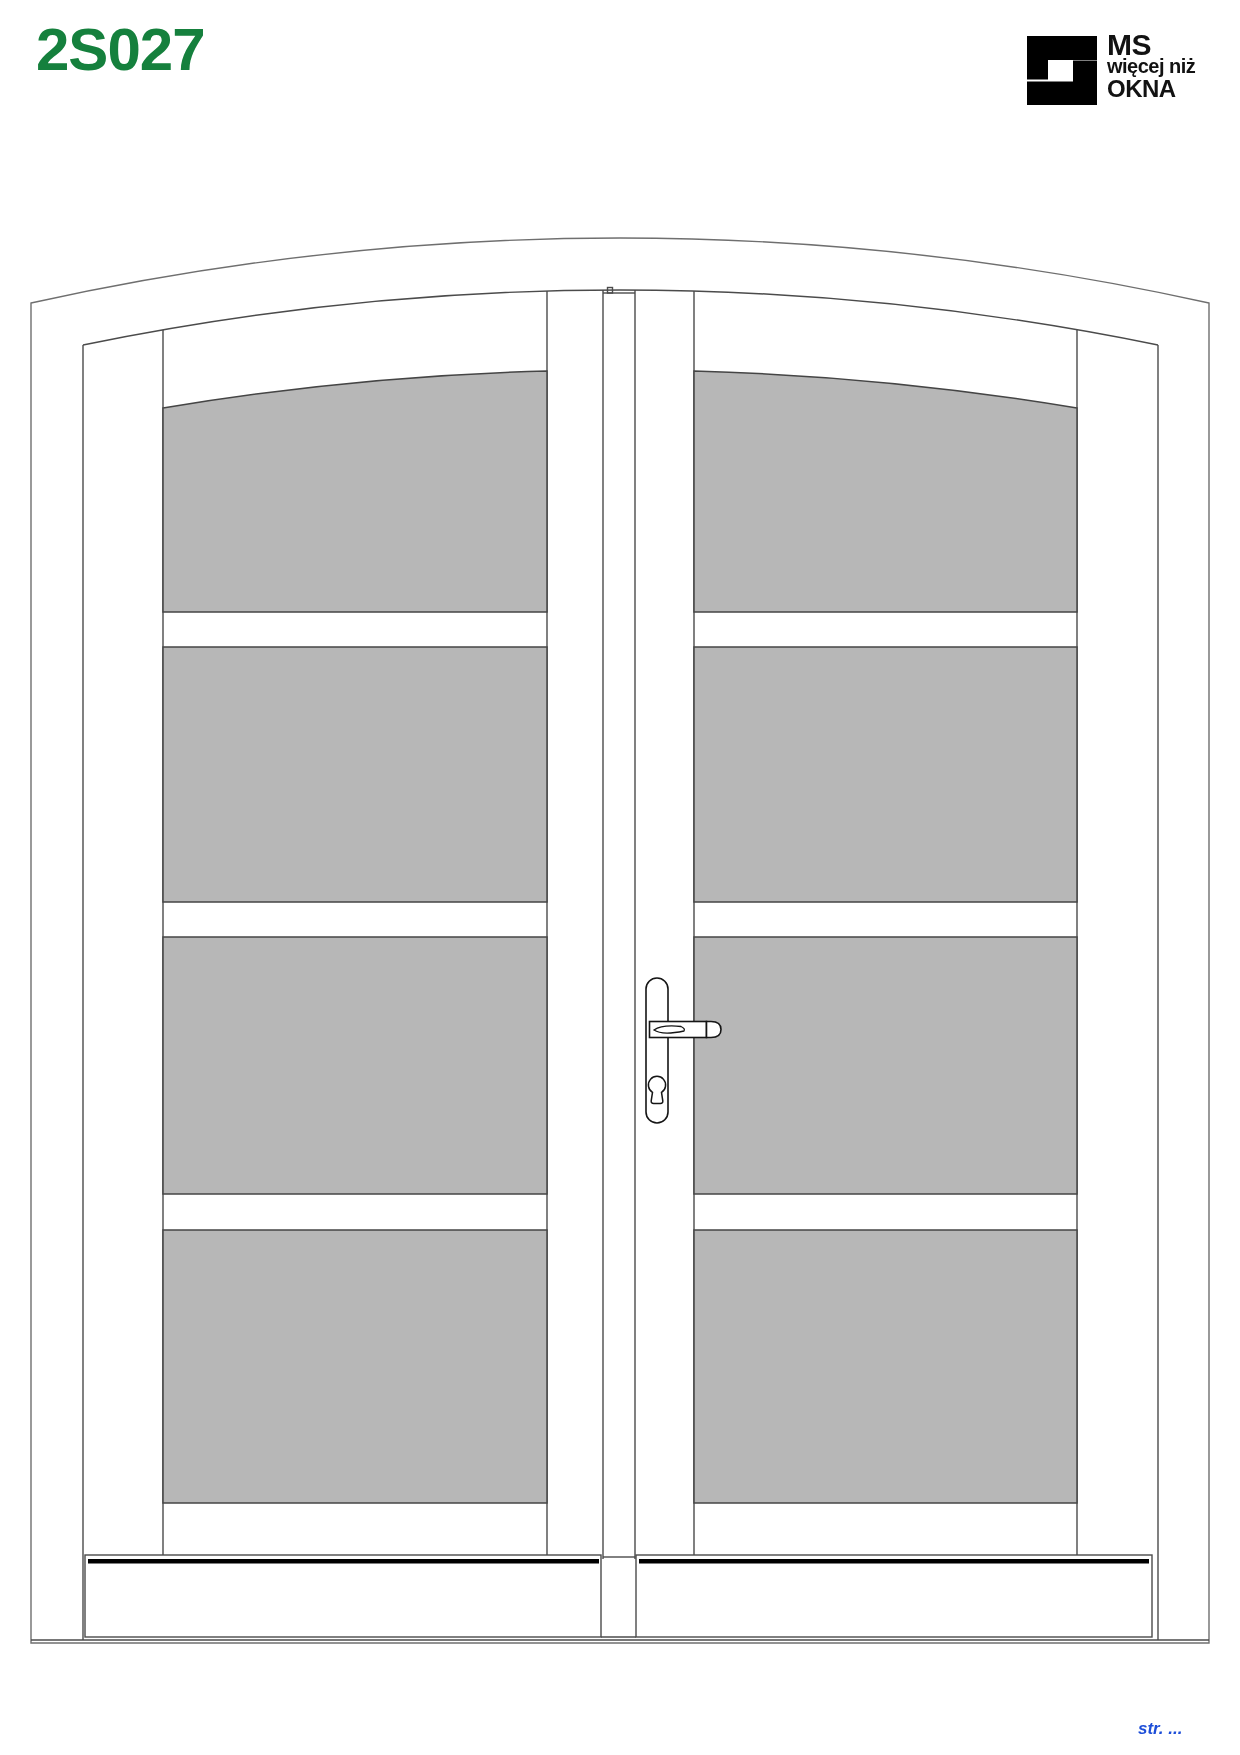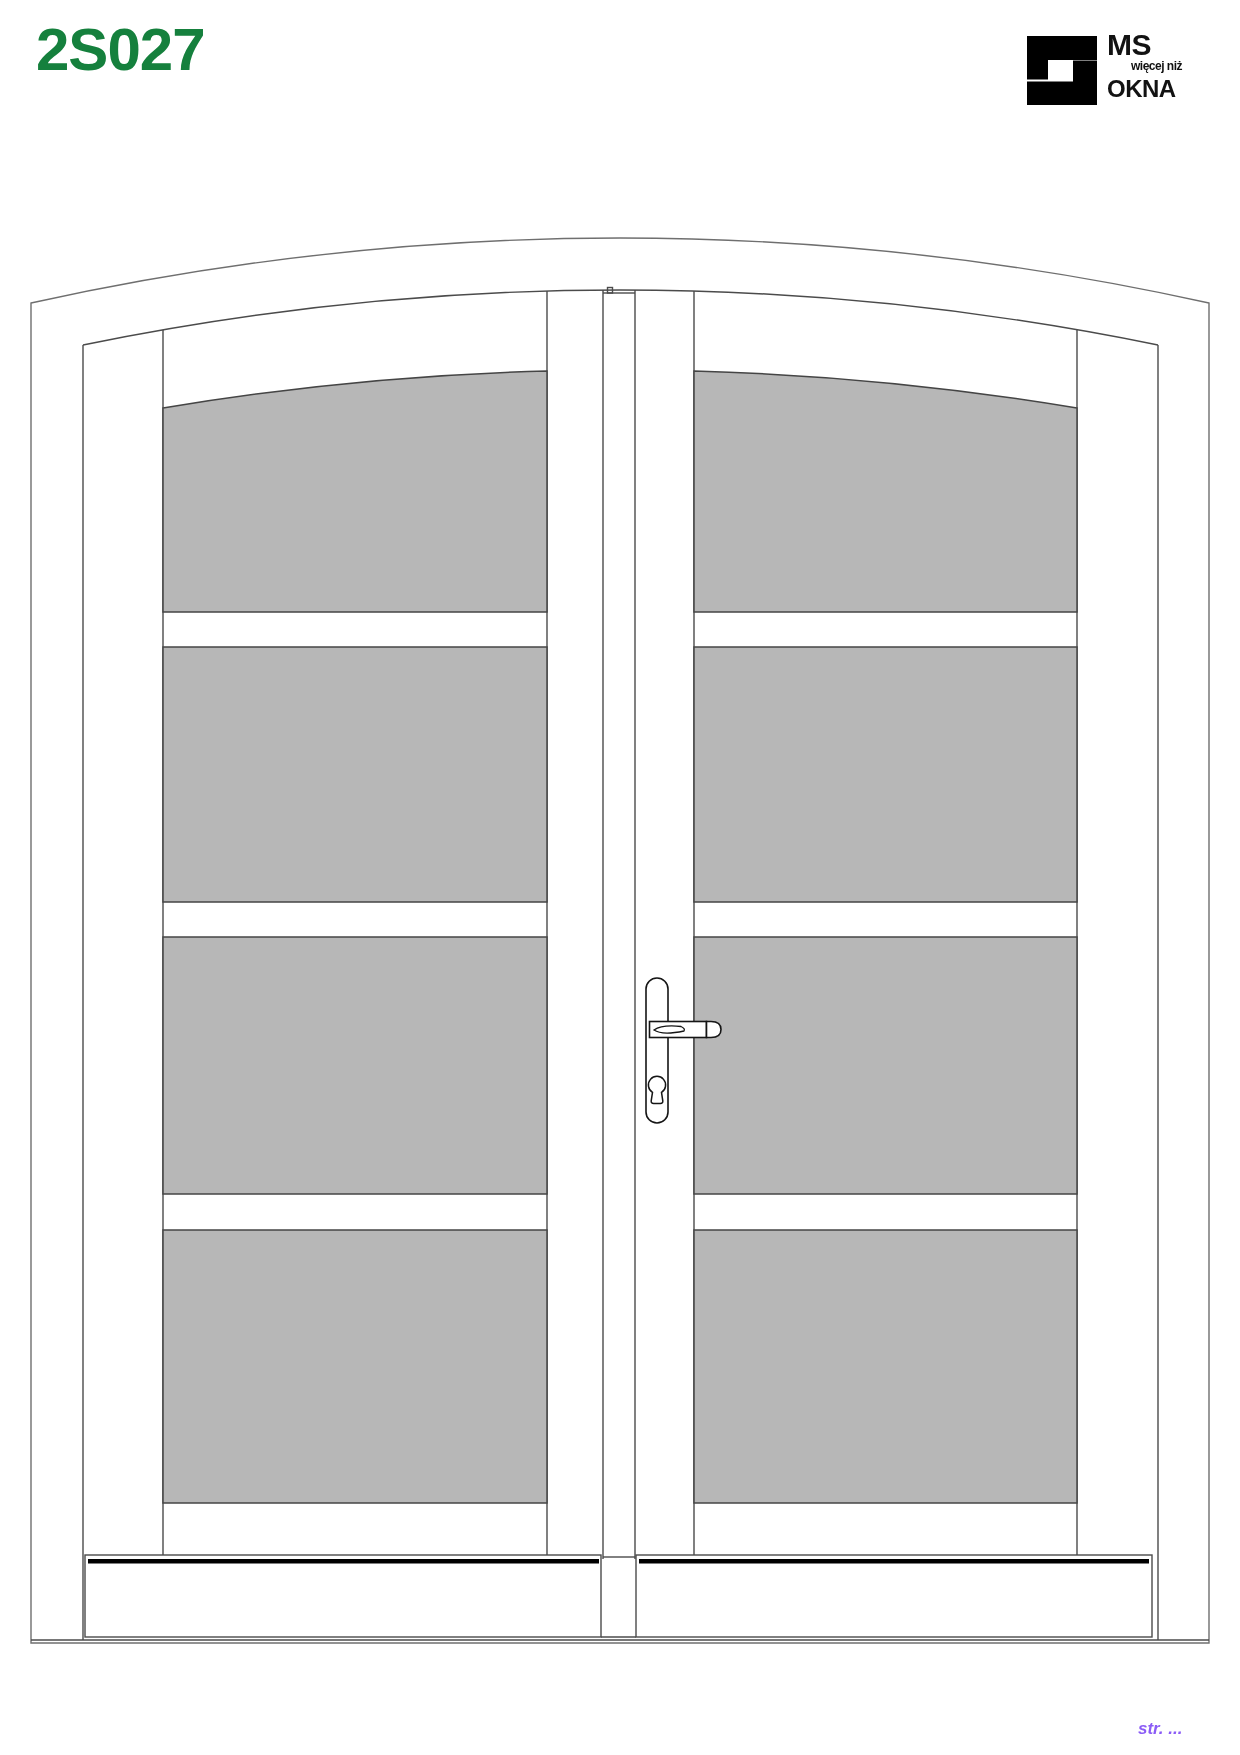--- a/index.html
+++ b/index.html
@@ -4,24 +4,24 @@
 <style>
   html,body{margin:0;padding:0;background:#ffffff;}
   body{width:1240px;height:1755px;position:relative;overflow:hidden;
        font-family:"Liberation Sans", sans-serif;color:#111;}
   .page-title{position:absolute;left:36px;top:18px;font-size:60px;font-weight:bold;
               letter-spacing:-1px;line-height:1.05;color:#15803d;}
   .logo{position:absolute;left:1026px;top:34px;width:186px;height:72px;}
   .logo-mark{position:absolute;left:0;top:0;}
   .logo-text{position:absolute;left:81px;top:-3px;color:#121212;font-weight:bold;}
   .logo-line1{font-size:30px;line-height:27px;letter-spacing:-0.5px;}
-  .logo-line2{font-size:12px;line-height:16px;letter-spacing:-0.5px;margin-left:24px;}
+  .logo-line2{font-size:20px;line-height:16px;letter-spacing:-0.5px;}
   .logo-line3{font-size:24px;line-height:30px;letter-spacing:-0.5px;}
   .footer{position:absolute;left:1138px;top:1719px;font-size:17px;font-style:italic;
-          font-weight:bold;color:#8b5cf6;}
+          font-weight:bold;color:#1d4ed8;}
   .drawing{position:absolute;left:0;top:0;}
 </style>
 </head>
 <body>
 
 <div class="page-title">2S027</div>
 
 <div class="logo">
   <svg class="logo-mark" width="72" height="72" viewBox="0 0 72 72">
     <polygon points="1,2 71,2 71,26 22,26 22,45.5 1,45.5" fill="#000"></polygon>

